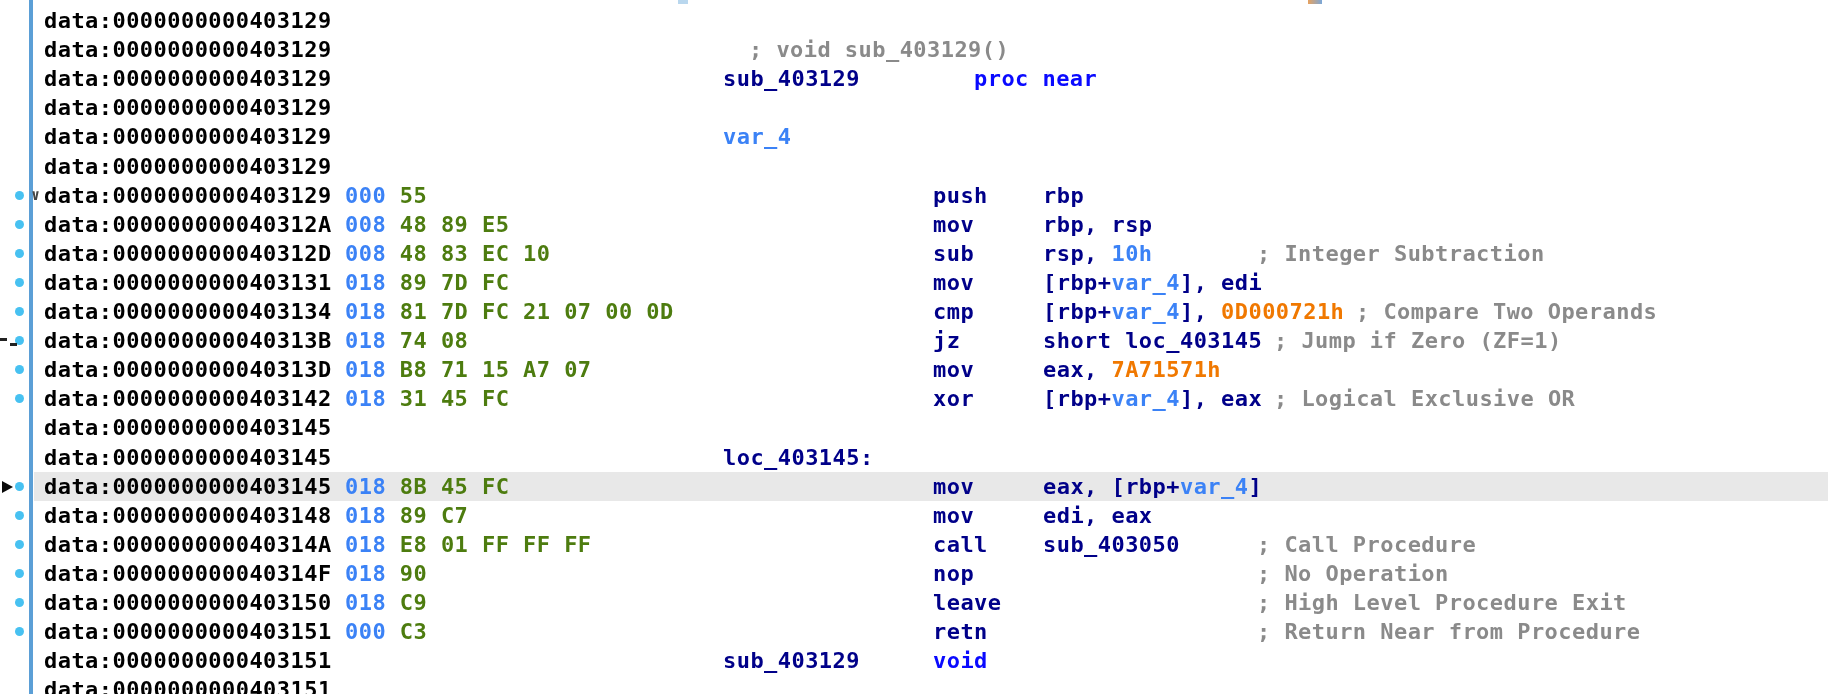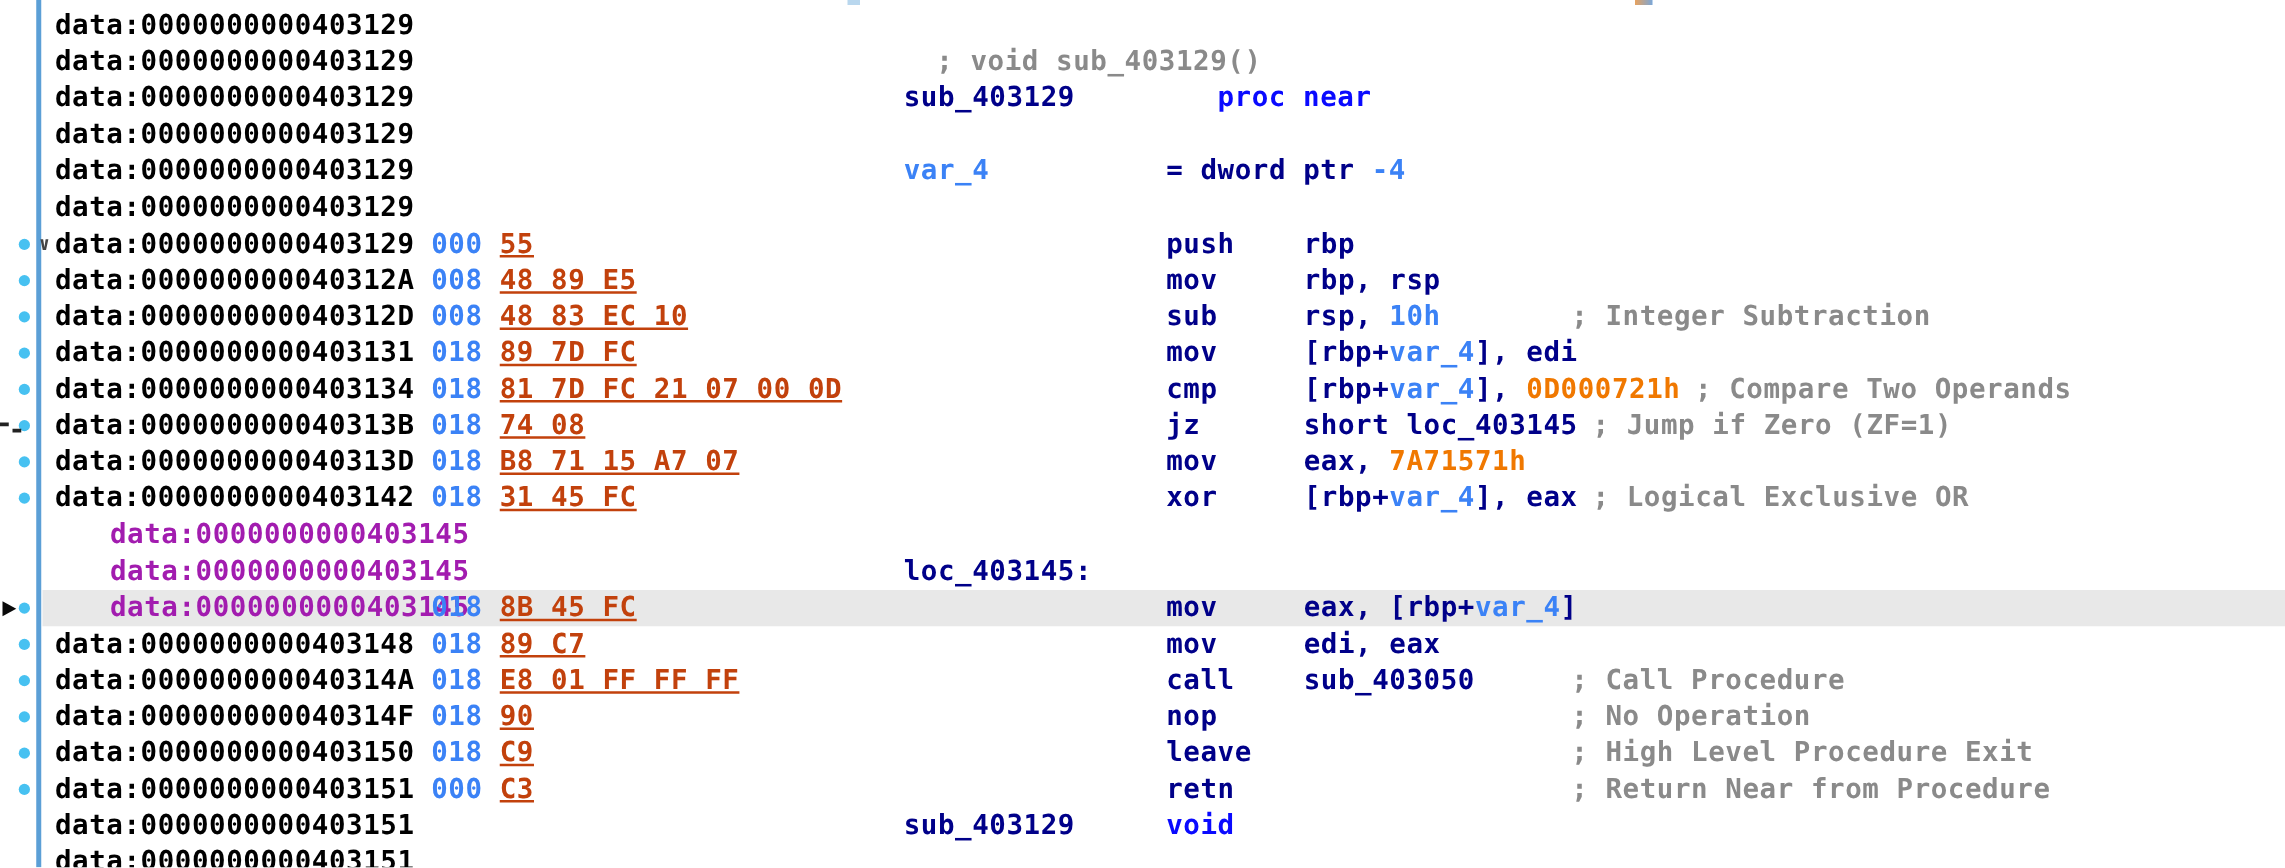--- a/index.html
+++ b/index.html
@@ -7,23 +7,23 @@
     position:relative;width:1828px;height:694px;background:#ffffff;
     overflow:hidden;
     font-family:"DejaVu Sans Mono","Liberation Mono",monospace;
     font-weight:bold;font-size:22px;letter-spacing:0.45px;
   }
   .margin-line{position:absolute;left:29px;top:0;width:4px;height:694px;background:#5b9fd6;}
   .line{position:absolute;left:0;width:1828px;height:29px;line-height:29px;white-space:pre;}
   .line .hl-band{position:absolute;left:34px;top:0;width:1794px;height:29px;background:#e8e8e8;z-index:0;}
   .seg{position:absolute;top:0;z-index:1;}
   .k{color:#000000;}   
-  .ab{color:#a21caf;margin-left:44px;}  
+  .ab{color:#000000;}  
   .g{color:#3b82f6;}   
-  .b{color:#c2410c;text-decoration:underline;}   
+  .b{color:#4d7c0f;}   
   .n{color:#000089;}   
   .kw{color:#0a0aff;}  
   .o{color:#f07800;}   
   .c{color:#8a8a8a;}   
   .x{color:#089408;}   
   .dot{position:absolute;left:15px;top:10px;width:9px;height:9px;border-radius:50%;background:#47c1f1;z-index:1;}
   .arrow{position:absolute;left:2px;top:9px;width:0;height:0;border-left:11px solid #0a0a0a;border-top:6px solid transparent;border-bottom:6px solid transparent;z-index:1;}
   .dash1{position:absolute;left:0px;top:12px;width:7px;height:3px;background:#222;z-index:1;}
   .dash2{position:absolute;left:10px;top:17px;width:7px;height:3px;background:#222;z-index:1;}
   .chev{position:absolute;left:31px;top:0;font-size:15px;color:#444;letter-spacing:0;z-index:1;}
@@ -36,21 +36,21 @@
 
 <div id="screen">
   <span class="artifact" id="art1"></span>
   <span class="artifact" id="art2"></span>
   <div class="margin-line"></div>
   <div id="code">
       <div class="line" style="top: 6px;"><span class="seg" style="left: 44px;"><span class="k">data:0000000000403129</span></span></div>
       <div class="line" style="top: 35.1px;"><span class="seg" style="left: 44px;"><span class="k">data:0000000000403129</span></span><span class="seg" style="left: 749px;"><span class="c">; void sub_403129()</span></span></div>
       <div class="line" style="top: 64.2px;"><span class="seg" style="left: 44px;"><span class="k">data:0000000000403129</span></span><span class="seg" style="left: 723px;"><span class="n">sub_403129</span></span><span class="seg" style="left: 974px;"><span class="kw">proc near</span></span></div>
       <div class="line" style="top: 93.3px;"><span class="seg" style="left: 44px;"><span class="k">data:0000000000403129</span></span></div>
-      <div class="line" style="top: 122.4px;"><span class="seg" style="left: 44px;"><span class="k">data:0000000000403129</span></span><span class="seg" style="left: 723px;"><span class="g">var_4</span></span><span class="seg" style="left: 933px;"><span class="n">= dword ptr </span><span class="g">-4</span></span></div>
+      <div class="line" style="top: 122.4px;"><span class="seg" style="left: 44px;"><span class="k">data:0000000000403129</span></span><span class="seg" style="left: 723px;"><span class="g">var_4</span></span></div>
       <div class="line" style="top: 151.5px;"><span class="seg" style="left: 44px;"><span class="k">data:0000000000403129</span></span></div>
       <div class="line" style="top: 180.6px;"><span class="dot"></span><span class="chev">∨</span><span class="seg" style="left: 44px;"><span class="k">data:0000000000403129</span></span><span class="seg" style="left: 345px;"><span class="g">000</span><span class="k"> </span><span class="b">55</span></span><span class="seg" style="left: 933px;"><span class="n">push</span></span><span class="seg" style="left: 1043px;"><span class="n">rbp</span></span></div>
       <div class="line" style="top: 209.7px;"><span class="dot"></span><span class="seg" style="left: 44px;"><span class="k">data:000000000040312A</span></span><span class="seg" style="left: 345px;"><span class="g">008</span><span class="k"> </span><span class="b">48 89 E5</span></span><span class="seg" style="left: 933px;"><span class="n">mov</span></span><span class="seg" style="left: 1043px;"><span class="n">rbp, rsp</span></span></div>
       <div class="line" style="top: 238.8px;"><span class="dot"></span><span class="seg" style="left: 44px;"><span class="k">data:000000000040312D</span></span><span class="seg" style="left: 345px;"><span class="g">008</span><span class="k"> </span><span class="b">48 83 EC 10</span></span><span class="seg" style="left: 933px;"><span class="n">sub</span></span><span class="seg" style="left: 1043px;"><span class="n">rsp, </span><span class="g">10h</span></span><span class="seg" style="left: 1257px;"><span class="c">; Integer Subtraction</span></span></div>
       <div class="line" style="top: 267.9px;"><span class="dot"></span><span class="seg" style="left: 44px;"><span class="k">data:0000000000403131</span></span><span class="seg" style="left: 345px;"><span class="g">018</span><span class="k"> </span><span class="b">89 7D FC</span></span><span class="seg" style="left: 933px;"><span class="n">mov</span></span><span class="seg" style="left: 1043px;"><span class="n">[rbp+</span><span class="g">var_4</span><span class="n">], edi</span></span></div>
       <div class="line" style="top: 297px;"><span class="dot"></span><span class="seg" style="left: 44px;"><span class="k">data:0000000000403134</span></span><span class="seg" style="left: 345px;"><span class="g">018</span><span class="k"> </span><span class="b">81 7D FC 21 07 00 0D</span></span><span class="seg" style="left: 933px;"><span class="n">cmp</span></span><span class="seg" style="left: 1043px;"><span class="n">[rbp+</span><span class="g">var_4</span><span class="n">], </span><span class="o">0D000721h</span></span><span class="seg" style="left: 1356px;"><span class="c">; Compare Two Operands</span></span></div>
       <div class="line" style="top: 326.1px;"><span class="dot"></span><span class="dash1"></span><span class="dash2"></span><span class="seg" style="left: 44px;"><span class="k">data:000000000040313B</span></span><span class="seg" style="left: 345px;"><span class="g">018</span><span class="k"> </span><span class="b">74 08</span></span><span class="seg" style="left: 933px;"><span class="n">jz</span></span><span class="seg" style="left: 1043px;"><span class="n">short loc_403145</span></span><span class="seg" style="left: 1274px;"><span class="c">; Jump if Zero (ZF=1)</span></span></div>
       <div class="line" style="top: 355.2px;"><span class="dot"></span><span class="seg" style="left: 44px;"><span class="k">data:000000000040313D</span></span><span class="seg" style="left: 345px;"><span class="g">018</span><span class="k"> </span><span class="b">B8 71 15 A7 07</span></span><span class="seg" style="left: 933px;"><span class="n">mov</span></span><span class="seg" style="left: 1043px;"><span class="n">eax, </span><span class="o">7A71571h</span></span></div>
       <div class="line" style="top: 384.3px;"><span class="dot"></span><span class="seg" style="left: 44px;"><span class="k">data:0000000000403142</span></span><span class="seg" style="left: 345px;"><span class="g">018</span><span class="k"> </span><span class="b">31 45 FC</span></span><span class="seg" style="left: 933px;"><span class="n">xor</span></span><span class="seg" style="left: 1043px;"><span class="n">[rbp+</span><span class="g">var_4</span><span class="n">], eax</span></span><span class="seg" style="left: 1274px;"><span class="c">; Logical Exclusive OR</span></span></div>
       <div class="line" style="top: 413.4px;"><span class="seg" style="left: 44px;"><span class="ab">data:0000000000403145</span></span></div>

